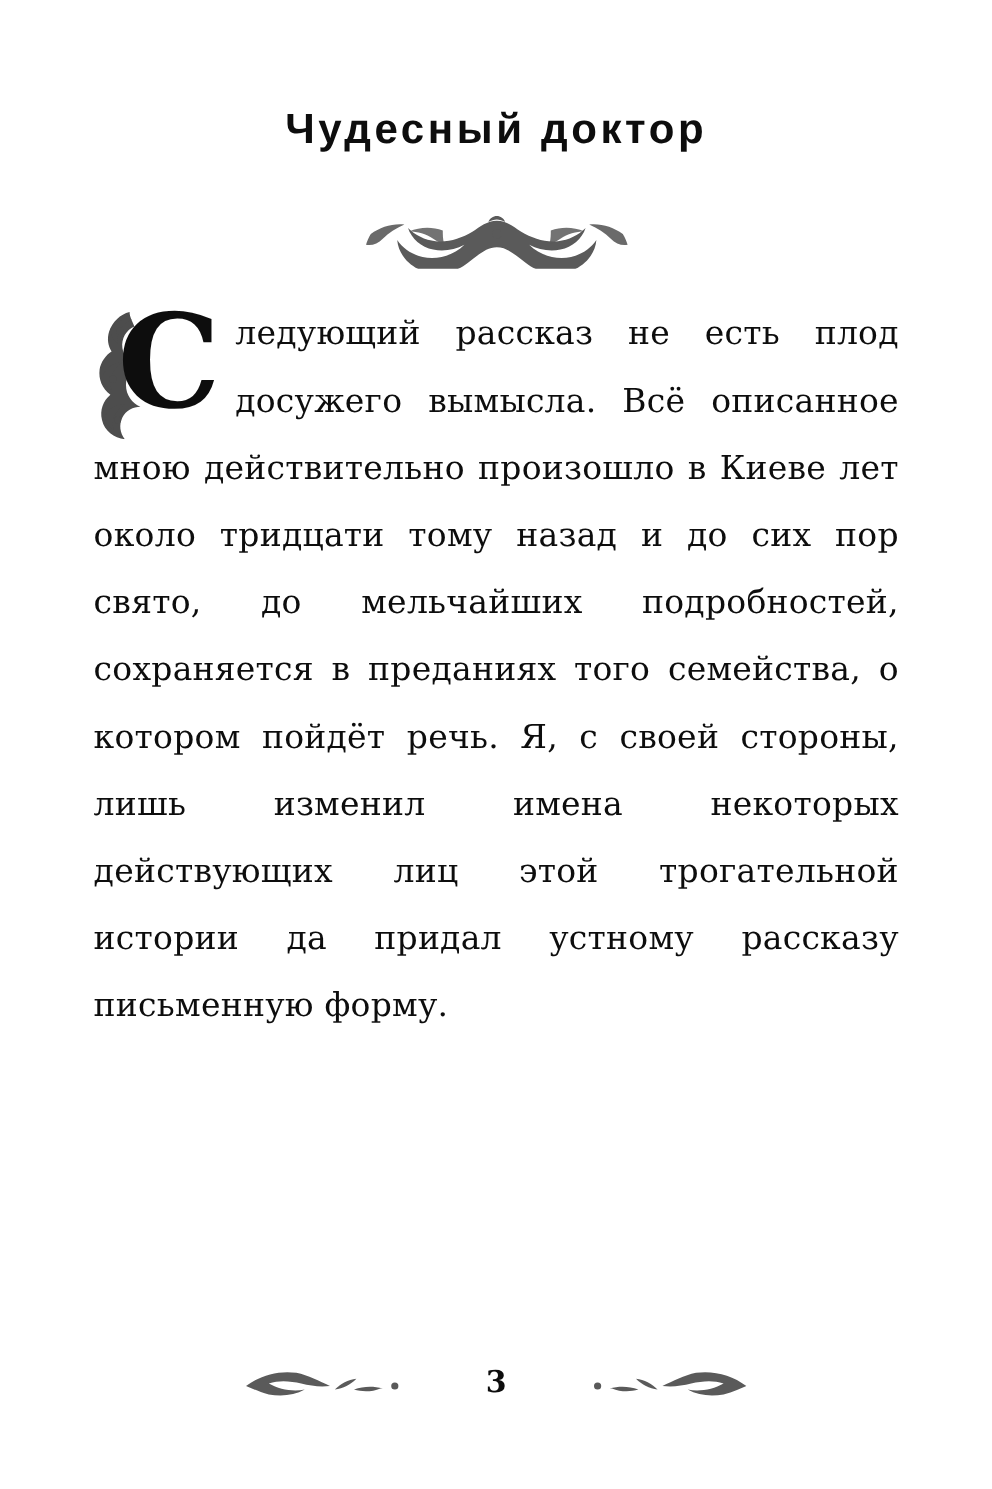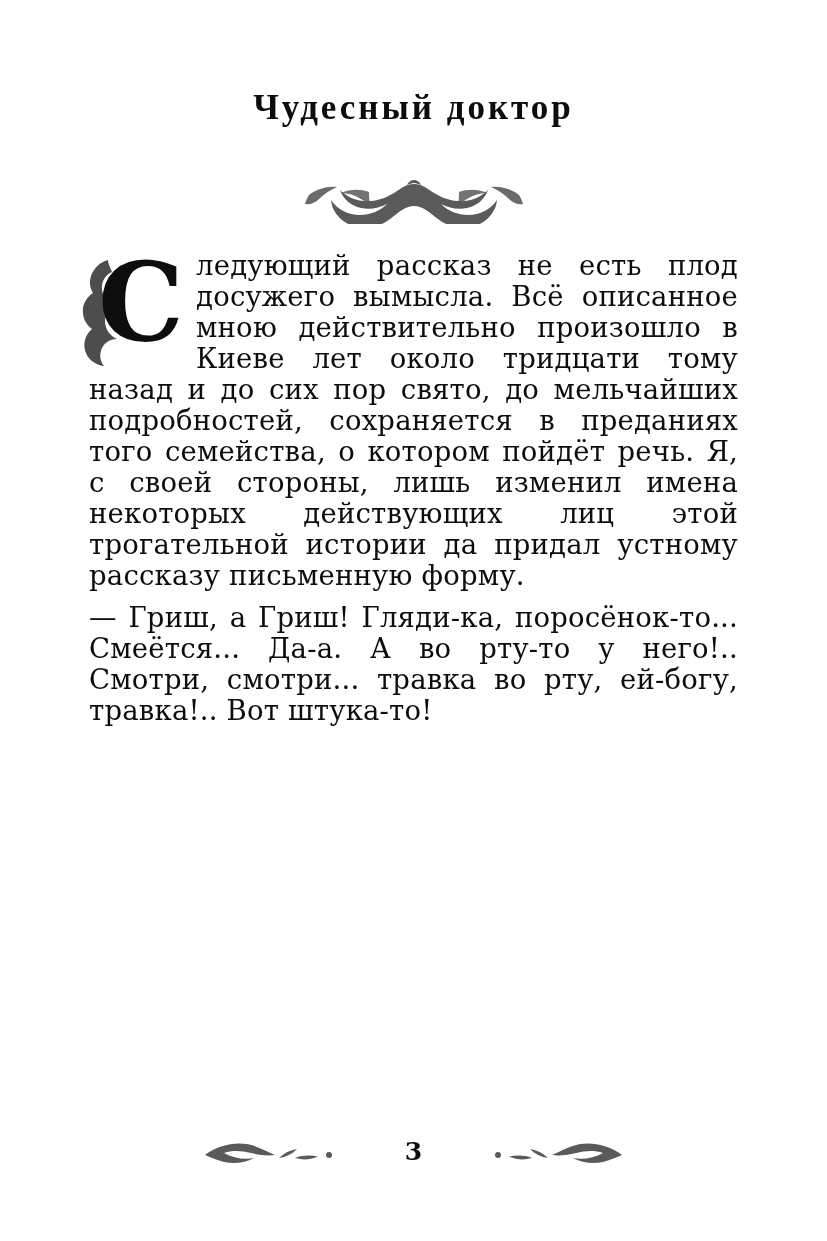--- a/index.html
+++ b/index.html
@@ -23,21 +23,21 @@
     padding: 60px 78px 40px 78px;
     background: #ffffff;
   }
 
   .title {
     text-align: center;
     font-size: 35px;
     font-weight: bold;
     letter-spacing: 3px;
     margin: 28px 0 0 0;
-    font-family: Liberation Serif, serif;
+    font-family: Liberation Sans, sans-serif;
   }
 
   
   .ornament-top {
     display: flex;
     justify-content: center;
     align-items: center;
     margin-top: 34px;
     margin-bottom: 26px;
   }
@@ -65,24 +65,24 @@
     top: -6px;
     font-size: 108px;
     line-height: 108px;
     font-weight: bold;
     font-family: "DejaVu Serif", "Liberation Serif", serif;
     color: #0d0d0d;
   }
 
   p.body-text {
     font-size: 27.5px;
-    line-height: 31px;
+    line-height: 56px;
     text-align: justify;
     text-justify: inter-word;
-    margin: 11px;
+    margin: 0;
     font-family: "DejaVu Serif", "Liberation Serif", serif;
     letter-spacing: 0.2px;
     hyphens: manual;
   }
   p.body-text + p.body-text { text-indent: 40px; }
   p.first-par { text-indent: 0; }
 
   .footer {
     position: absolute;
     left: 0;
@@ -132,21 +132,20 @@
         <path d="M16 92c3-6 9-9 16-9-5 3-9 8-10 13-1 3 0 6 1 8-5-2-8-7-7-12z" opacity="0.85"></path>
         <circle cx="28" cy="22" r="3"></circle>
         <circle cx="22" cy="62" r="3"></circle>
         <circle cx="26" cy="96" r="3"></circle>
       </svg>
       <span class="drop-letter">С</span>
     </div>
     <p class="body-text first-par">ледующий рассказ не есть плод досужего вымысла. Всё описанное мною дей­ствительно произошло в Киеве лет около тридцати тому назад и до сих пор свято, до мельчайших подробностей, сохраняется в пре­даниях того семейства, о котором пойдёт речь. Я, с своей стороны, лишь изменил имена некоторых действующих лиц этой трогатель­ной истории да придал устному рассказу письменную форму.</p>
   </div>
 
-  <p class="body-text">— Гриш, а Гриш! Гляди-ка, поросёнок-то... Смеётся... Да-а. А во рту-то у него!.. Смотри, смотри... травка во рту, ей-богу, травка!.. Вот штука-то!</p>
 
   <div class="footer">
     <svg width="190" height="34" viewBox="0 0 190 34" fill="#5a5a5a" aria-hidden="true">
       <path d="M4 20c12-9 27-13 42-11 10 2 19 7 28 11-8 1-16 0-24-2-9-2-18-3-27 0 9 5 20 7 30 5-9 5-20 6-30 4-8-2-14-5-19-7z"></path>
       <path d="M96 14c-7 1-13 4-18 9 7-1 13-4 18-9z"></path>
       <path d="M118 22c-8-2-16-2-24 1 7 2 15 2 22-1h2z"></path>
       <circle cx="128" cy="20" r="3"></circle>
     </svg>
     <div class="page-number">3</div>
     <svg width="190" height="34" viewBox="0 0 190 34" fill="#5a5a5a" aria-hidden="true">

